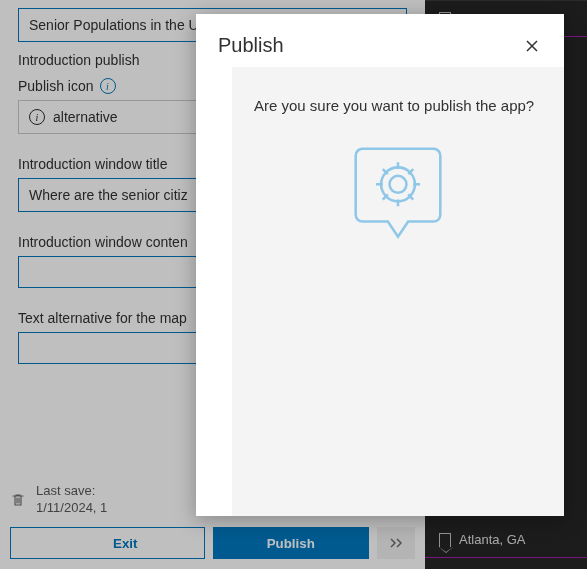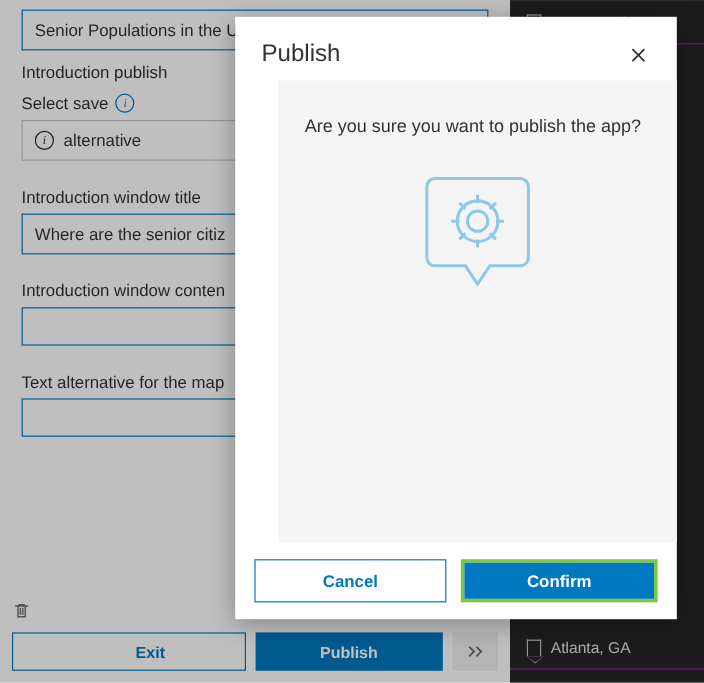--- a/index.html
+++ b/index.html
@@ -311,21 +311,21 @@
 
   <div class="field">
     <input class="text-input" type="text" value="Senior Populations in the US (2020 Census)" style="">
   </div>
 
   <div class="field-label">
     <span>Introduction publish</span>
   </div>
 
   <div class="field-label">
-    <span>Select save</span>
+    <span>Publish icon</span>
     <span class="info-circle">i</span>
   </div>
   <div class="select-input">
     <span class="info-solid">i</span>
     <span>alternative</span>
   </div>
 
   <div class="field-label" style="margin-top:22px">
     <span>Introduction window title</span>
   </div>
@@ -348,20 +348,24 @@
       <path d="M2 11 L10 3 L13 6 L5 14 L2 14 Z" fill="none" stroke="#0079c1" stroke-width="1.2"></path>
     </svg>
   </div>
 </div>
 
 <div class="bottom-bar">
   <div class="status-row">
     <svg width="16" height="16" viewBox="0 0 16 16" style="cursor:pointer">
       <path d="M3 4 h10 M5 4 v9 h6 v-9 M6 4 v-1 h4 v1 M7 6 v5 M9 6 v5" stroke="#6e6e6e" stroke-width="1.2" fill="none" stroke-linecap="round"></path>
     </svg>
+    <div class="save-text">
+      <div>Last save:</div>
+      <div>1/11/2024, 1</div>
+    </div>
   </div>
   <div class="action-row">
     <button class="btn-exit">Exit</button>
     <button class="btn-publish">Publish</button>
     <button class="btn-more">
       <svg width="14" height="12" viewBox="0 0 14 12">
         <path d="M2 2 L6 6 L2 10 M8 2 L12 6 L8 10" fill="none" stroke="#6e6e6e" stroke-width="1.5"></path>
       </svg>
     </button>
   </div>
@@ -397,19 +401,13 @@
       <path d="M18 8 h84 a8 8 0 0 1 8 8 v70 a8 8 0 0 1 -8 8 h-30 l-12 18 l-12 -18 h-30 a8 8 0 0 1 -8 -8 v-70 a8 8 0 0 1 8 -8 z" fill="none" stroke="#8fc7e8" stroke-width="3"></path>
 
       <g transform="translate(60,50)" fill="none" stroke="#8fc7e8" stroke-width="3">
         <circle r="10"></circle>
         <path d="M0 -26 v8 M0 26 v-8 M-26 0 h8 M26 0 h-8
                  M-18 -18 l6 6 M18 18 l-6 -6 M-18 18 l6 -6 M18 -18 l-6 6"></path>
         <circle r="20"></circle>
       </g>
     </svg>
   </div>
-  <div class="modal-footer">
-    <button class="modal-btn-cancel">Cancel</button>
-    <div class="modal-btn-confirm-wrap">
-      <button class="modal-btn-confirm">Confirm</button>
-    </div>
-  </div>
 </div>
 
 </body></html>

